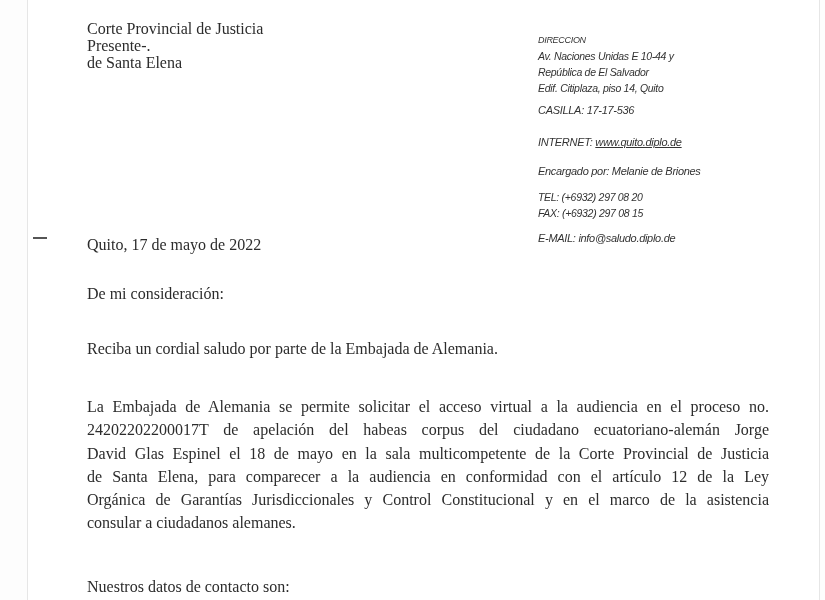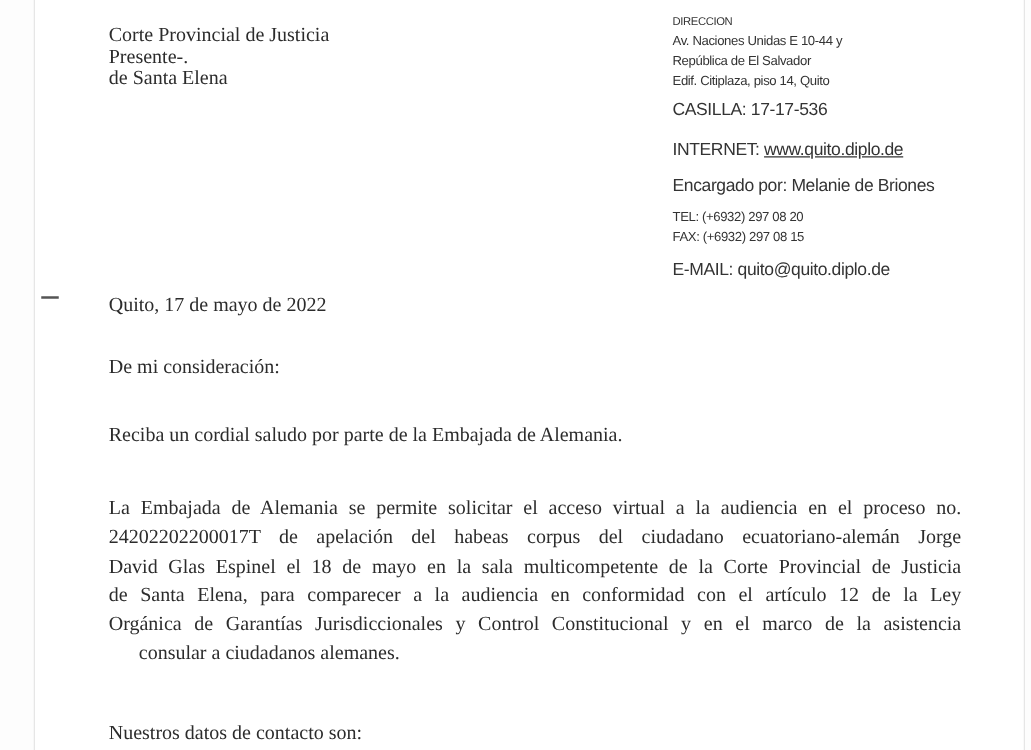--- a/index.html
+++ b/index.html
@@ -14,38 +14,39 @@
     border-left: 1px solid #e6e6e6; border-right: 1px solid #e6e6e6;
   }
   .fold-mark {
     position: absolute; left: 33px; top: 237px; width: 14px; height: 2px;
     background: #555;
   }
   .serif { font-family: "Liberation Serif", serif; font-size: 16px; color: #2c2c2c; }
   .addressee { position: absolute; left: 87px; top: 20px; line-height: 17px; }
   .addressee div { white-space: nowrap; }
   .sidebar {
-    position: absolute; left: 538px; top: 10px;
+    position: absolute; left: 538px; top: 33px;
     font-family: "Liberation Sans", sans-serif; color: #333; font-size: 10px;
     letter-spacing: -0.3px;
+    font-style: italic;
   }
   .sidebar .line { white-space: nowrap; line-height: 14.5px; }
   .sidebar .label-dir { font-size: 9px; }
   .sidebar .addr { font-size: 10.5px; }
-  .sidebar .small { font-size: 14px; }
+  .sidebar .small { font-size: 11px; }
   .sidebar .link { text-decoration: underline; }
   .date { position: absolute; left: 87px; top: 236px; white-space: nowrap; }
   .greeting { position: absolute; left: 87px; top: 285px; white-space: nowrap; }
   .p1 { position: absolute; left: 87px; top: 340px; white-space: nowrap; }
   .p2 {
     position: absolute; left: 87px; top: 395px; width: 682px;
     text-align: justify; line-height: 23.3px;
   }
   .p2 span { display: block; text-align: justify; text-align-last: justify; }
-  .p2 span.last { text-align-last: left; margin-left: 24px; }
+  .p2 span.last { text-align-last: left; }
   .p3 { position: absolute; left: 87px; top: 578px; white-space: nowrap; }
 </style>
 </head>
 <body>
 
 <div class="page"></div>
 <div class="fold-mark"></div>
 
 <div class="addressee serif">
   <div>Corte Provincial de Justicia</div>
@@ -59,21 +60,21 @@
   <div class="line addr" style="line-height:16px">República de El Salvador</div>
   <div class="line addr" style="line-height:16px">Edif. Citiplaza, piso 14, Quito</div>
   <div class="line small" style="margin-top:7px">CASILLA: 17-17-536</div>
   <div class="line small" style="margin-top:18px">
     <span>INTERNET:</span>
     <span class="link">www.quito.diplo.de</span>
   </div>
   <div class="line small" style="margin-top:14px">Encargado por: Melanie de Briones</div>
   <div class="line addr" style="margin-top:11px;line-height:16px">TEL: (+6932) 297 08 20</div>
   <div class="line addr" style="line-height:16px">FAX: (+6932) 297 08 15</div>
-  <div class="line small" style="margin-top:10px">E-MAIL: quito@quito.diplo.de</div>
+  <div class="line small" style="margin-top:10px">E-MAIL: info@saludo.diplo.de</div>
 </div>
 
 <div class="date serif">Quito, 17 de mayo de 2022</div>
 <div class="greeting serif">De mi consideración:</div>
 <div class="p1 serif">Reciba un cordial saludo por parte de la Embajada de Alemania.</div>
 
 <div class="p2 serif">
   <span>La Embajada de Alemania se permite solicitar el acceso virtual a la audiencia en el proceso no.</span>
   <span>24202202200017T de apelación del habeas corpus del ciudadano ecuatoriano-alemán Jorge</span>
   <span>David Glas Espinel el 18 de mayo en la sala multicompetente de la Corte Provincial de Justicia</span>

